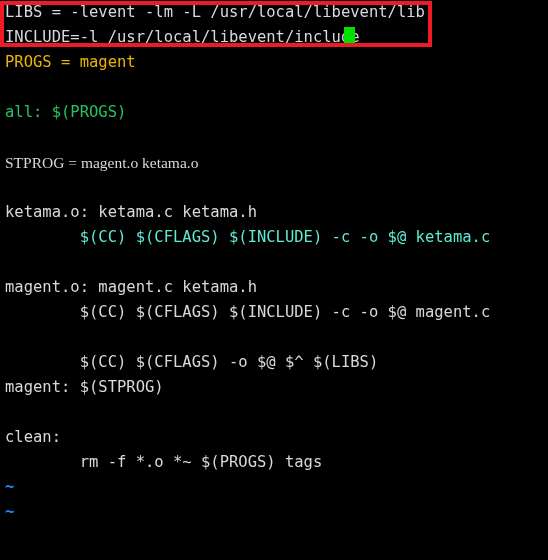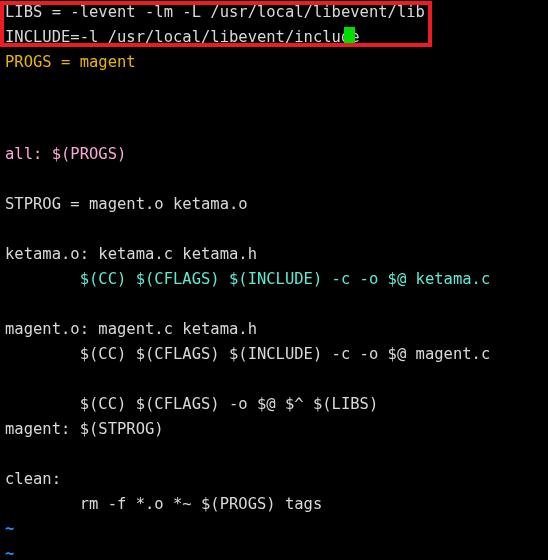--- a/index.html
+++ b/index.html
@@ -68,23 +68,23 @@
 </head>
 <body style="background: rgb(0, 0, 0);">
 
 <div id="screen" style="background: rgb(0, 0, 0);">
 
   <div id="editor-buffer">
       <div class="buf-line" style="color: rgb(216, 216, 216);"><span class="txt">LIBS = -levent -lm -L /usr/local/libevent/lib</span></div>
       <div class="buf-line" style="color: rgb(216, 216, 216);"><span class="txt">INCLUDE=-l /usr/local/libevent/include</span></div>
       <div class="buf-line" style="color: #eab308;"><span class="txt">PROGS = magent</span></div>
       <div class="buf-line" style="color: rgb(216, 216, 216);"><span class="txt"></span></div>
-      <div class="buf-line" style="color: #f9a8d4; margin-top: 42px;"><span class="txt">all: $(PROGS)</span></div>
+      <div class="buf-line" style="color: #22c55e;"><span class="txt">all: $(PROGS)</span></div>
       <div class="buf-line" style="color: rgb(216, 216, 216);"><span class="txt"></span></div>
-      <div class="buf-line" style="color: rgb(216, 216, 216);"><span class="txt">STPROG = magent.o ketama.o</span></div>
+      <div class="buf-line" style="color: rgb(216, 216, 216); font-family: Liberation Serif, serif;"><span class="txt">STPROG = magent.o ketama.o</span></div>
       <div class="buf-line" style="color: rgb(216, 216, 216);"><span class="txt"></span></div>
       <div class="buf-line" style="color: rgb(216, 216, 216);"><span class="txt">ketama.o: ketama.c ketama.h</span></div>
       <div class="buf-line" style="color: #5eead4;"><span class="txt">        $(CC) $(CFLAGS) $(INCLUDE) -c -o $@ ketama.c</span></div>
       <div class="buf-line" style="color: rgb(216, 216, 216);"><span class="txt"></span></div>
       <div class="buf-line" style="color: rgb(216, 216, 216);"><span class="txt">magent.o: magent.c ketama.h</span></div>
       <div class="buf-line" style="color: rgb(216, 216, 216);"><span class="txt">        $(CC) $(CFLAGS) $(INCLUDE) -c -o $@ magent.c</span></div>
       <div class="buf-line" style="color: rgb(216, 216, 216);"><span class="txt"></span></div>
       <div class="buf-line" style="color: rgb(216, 216, 216);"><span class="txt">        $(CC) $(CFLAGS) -o $@ $^ $(LIBS)</span></div>
       <div class="buf-line" style="color: rgb(216, 216, 216);"><span class="txt">magent: $(STPROG)</span></div>
       <div class="buf-line" style="color: rgb(216, 216, 216);"><span class="txt"></span></div>

